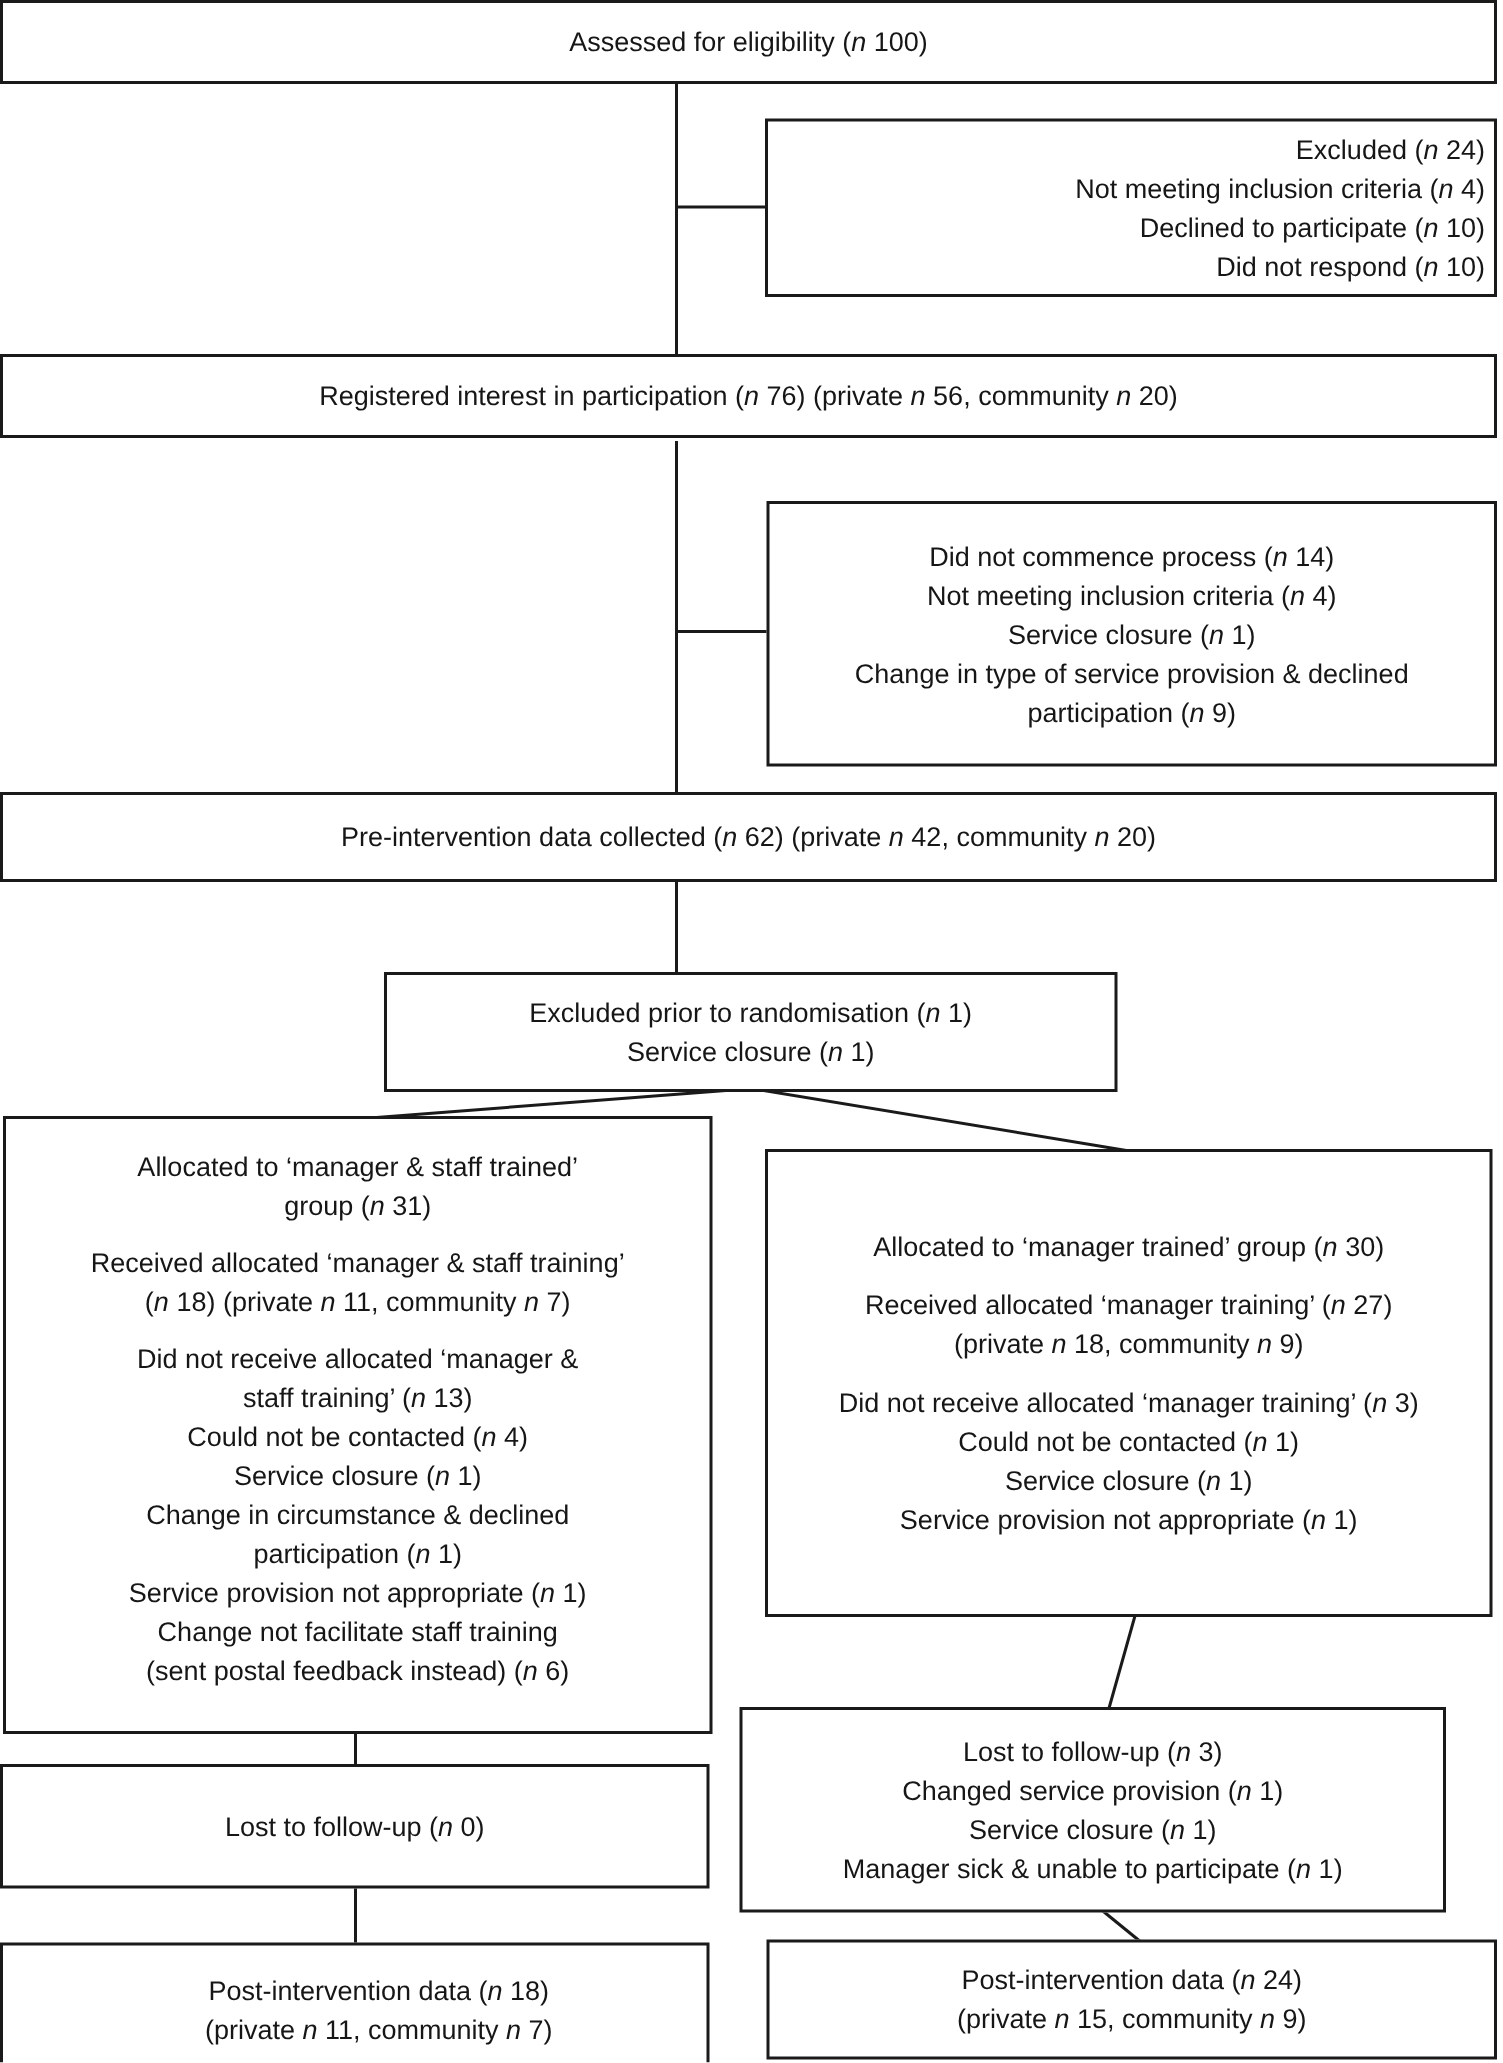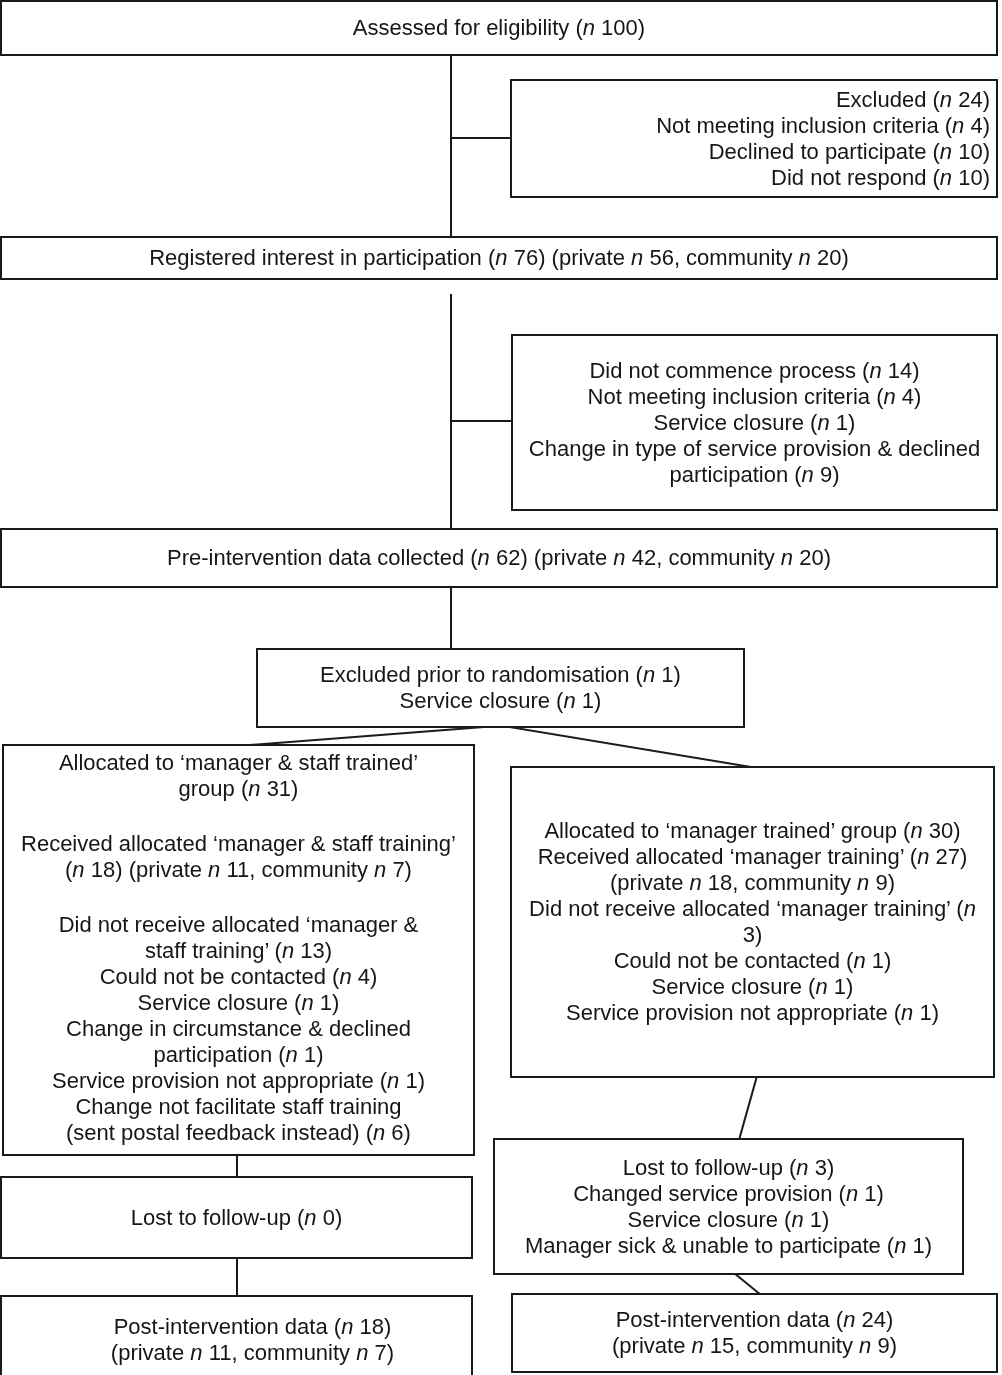--- a/index.html
+++ b/index.html
@@ -30,42 +30,43 @@
   .box {
     position: absolute;
     box-sizing: border-box;
     border: 2px solid #1a1a1a;
     background: #ffffff;
     display: flex;
     flex-direction: column;
     align-items: center;
     justify-content: center;
     text-align: center;
-    font-size: 22px;
+    font-size: 18px;
     line-height: 26px;
     padding: 2px 6px;
   }
   .box .ln {
     width: 100%;
   }
   .box .para {
     width: 100%;
   }
   .box.grouped {
     justify-content: center;
+    row-gap: 13px;
   }
   .box.top-aligned {
     justify-content: flex-start;
-    padding-top: 4px;
-    row-gap: 29px;
+    padding-top: 19px;
+    row-gap: 12px;
   }
   
   .b-assessed        { left: 0;     top: 2;     width: 998px; height: 56px; }
   .b-excluded-top    { left: 510px; top: 79px;  width: 488px; height: 119px; text-align: right; }
-  .b-registered      { left: 0;     top: 236px; width: 998px; height: 44px; }
+  .b-registered      { left: 0;     top: 236px; width: 998px; height: 56px; }
   .b-not-commenced   { left: 511px; top: 334px; width: 487px; height: 177px; }
   .b-pre-intervention{ left: 0;     top: 528px; width: 998px; height: 60px; }
   .b-excluded-prior  { left: 256px; top: 648px; width: 489px; height: 80px; }
   .b-alloc-left      { left: 2px;   top: 744px; width: 473px; height: 412px; }
   .b-alloc-right     { left: 510px; top: 766px; width: 485px; height: 312px; }
   .b-lost-left       { left: 0;     top: 1176px; width: 473px; height: 83px; justify-content: center; }
   .b-lost-right      { left: 493px; top: 1138px; width: 471px; height: 137px; }
   .b-post-left       { left: 0;     top: 1295px; width: 473px; height: 90px; padding-left: 38px; }
   .b-post-right      { left: 511px; top: 1293px; width: 487px; height: 80px; }
   i { font-style: italic; }

